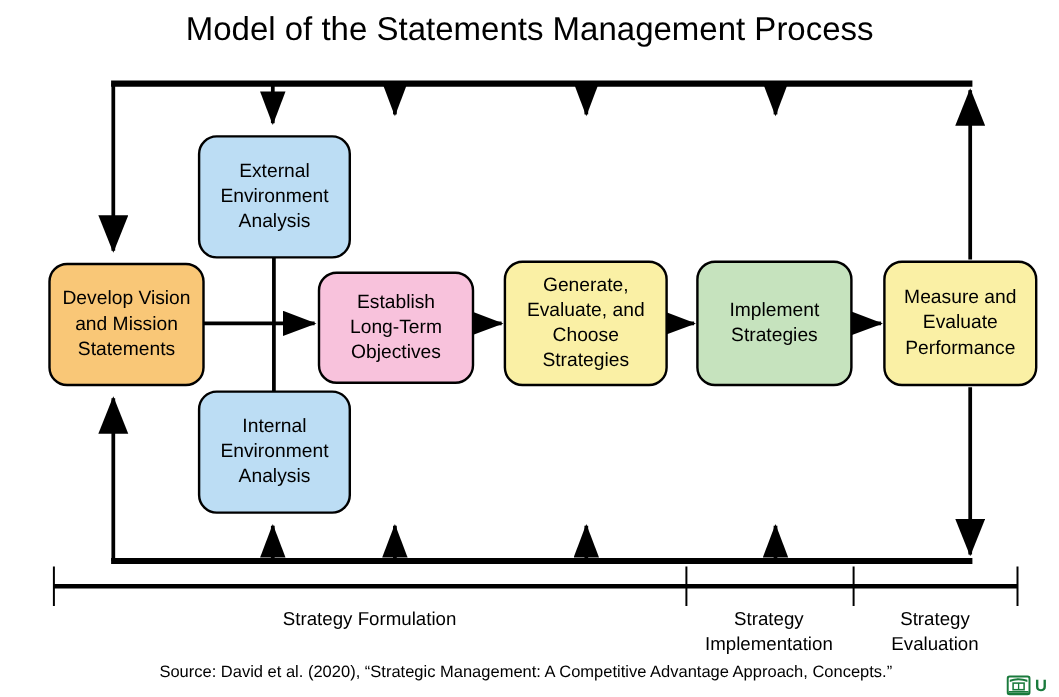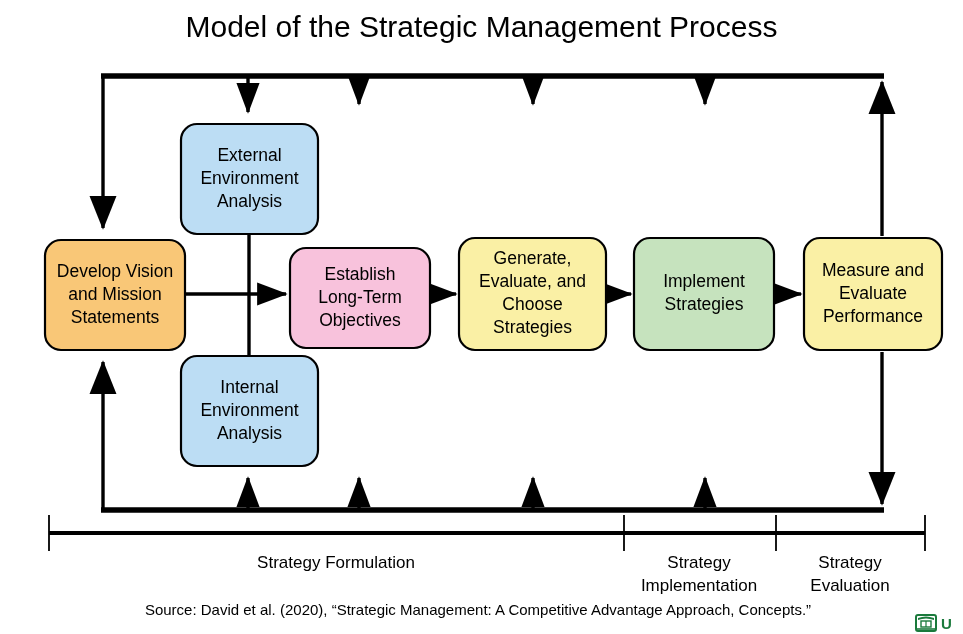--- a/index.html
+++ b/index.html
@@ -91,21 +91,21 @@
     font-weight: bold;
     color: #1a7a3c;
     white-space: nowrap;
   }
 </style>
 </head>
 <body>
 
 <div id="page">
 
-  <div id="diagram-title">Model of the Strategic Management Process</div>
+  <div id="diagram-title">Model of the Statements Management Process</div>
 
   <svg id="diagram-svg" width="963" height="634">
     <defs>
       <marker id="arrowEnd" markerWidth="12" markerHeight="12" refX="9.5" refY="4" orient="auto" markerUnits="strokeWidth">
         <path d="M0,0 L0,8 L10,4 z" fill="#000"></path>
       </marker>
       <marker id="arrowEndSm" markerWidth="10" markerHeight="10" refX="8.5" refY="3.4" orient="auto" markerUnits="strokeWidth">
         <path d="M0,0 L0,6.8 L9,3.4 z" fill="#000"></path>
       </marker>
     </defs>

